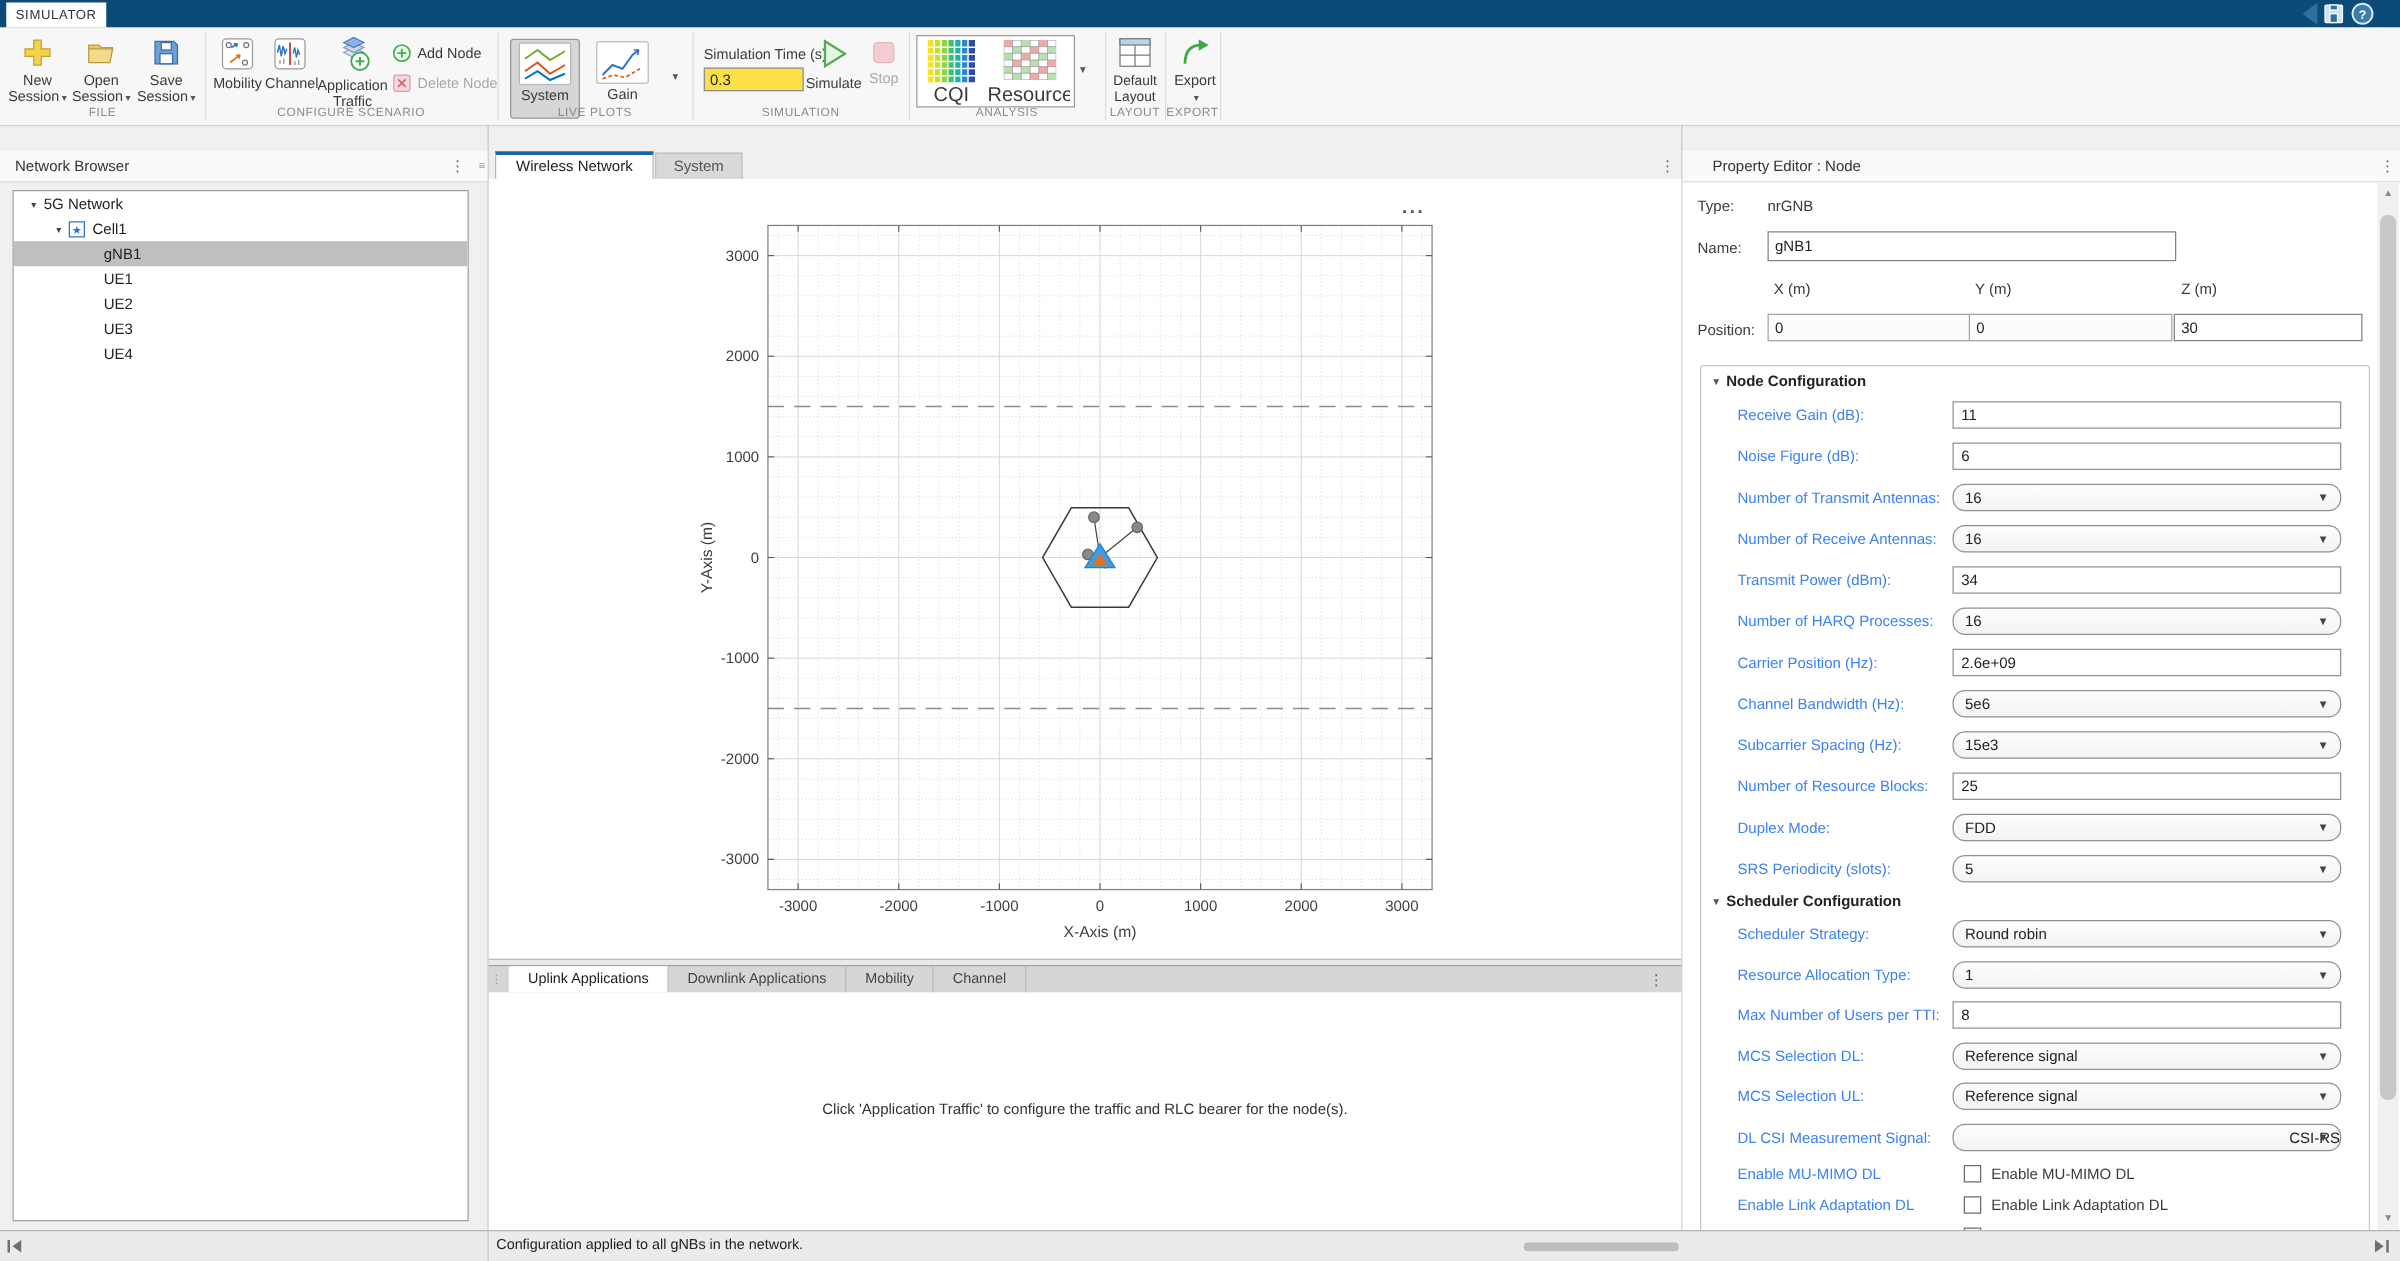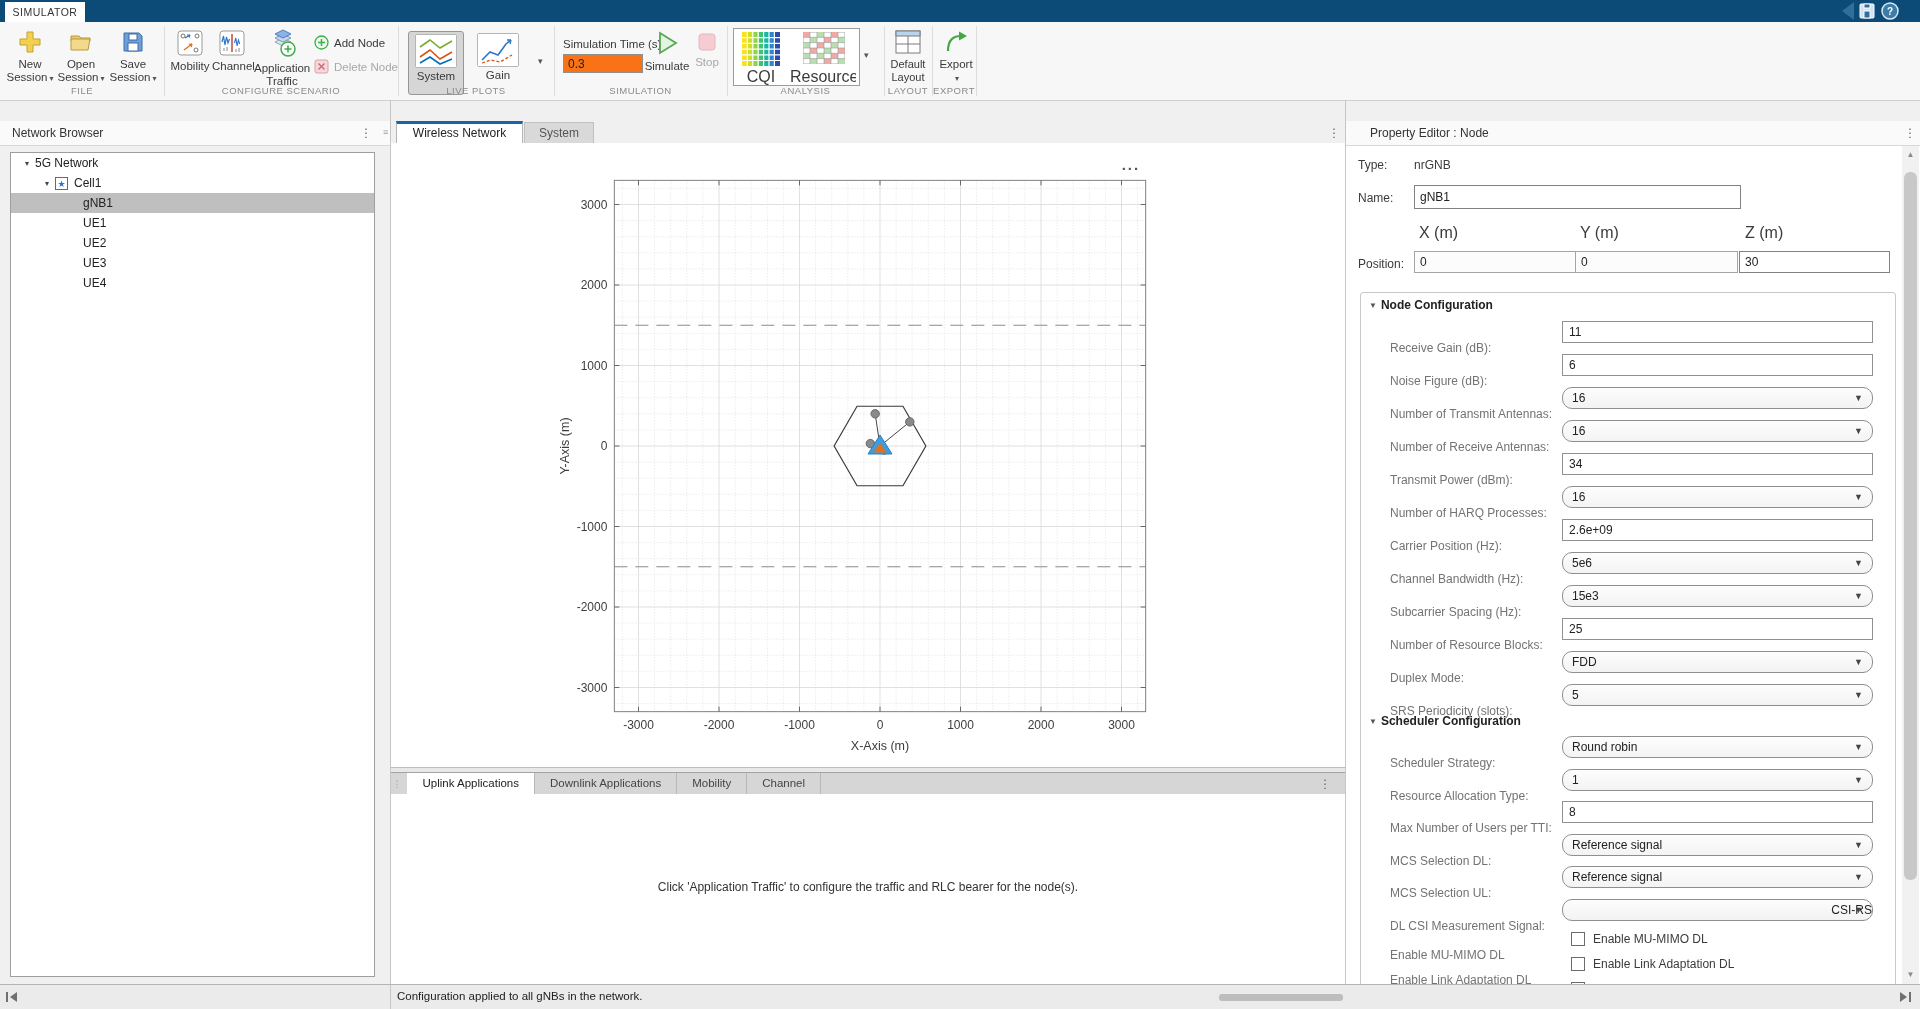--- a/index.html
+++ b/index.html
@@ -20,21 +20,21 @@
   .hbtn{position:absolute;display:flex;align-items:center;gap:5px;font-size:11.5px;color:#3a3a3a;}
   .hbtn.disabled{color:#a8a8a8;}
   .vsep{position:absolute;top:4px;height:70px;width:1px;background:#ddd;}
   .glabel{position:absolute;top:63px;height:12px;font-size:9.5px;color:#8a8a8a;
           text-align:center;letter-spacing:.5px;}
   .plotbtn{position:absolute;top:9px;width:56px;height:64px;border-radius:3px;text-align:center;
            font-size:11.5px;color:#3a3a3a;padding-top:2px;box-sizing:border-box;}
   .plotbtn.sel{background:#d6d6d6;border:1px solid #979797;}
   .minichart{background:#fff;border:1px solid #b5b5b5;border-radius:2px;}
   .ttext{position:absolute;font-size:11.5px;color:#3a3a3a;}
-  .tinput{position:absolute;border:1px solid #8f8f8f;background:#f97316;font-size:12px;
+  .tinput{position:absolute;border:1px solid #8f8f8f;background:#fde047;font-size:12px;
           font-family:"Liberation Sans",sans-serif;padding:0 4px;color:#222;}
   .galbox{position:absolute;background:#fff;border:1px solid #9c9c9c;}
   .gallabel{position:absolute;font-size:16px;color:#3a3a3a;text-align:center;white-space:nowrap;overflow:hidden;}
   .ddarrow{position:absolute;font-size:9px;color:#555;}
   .disabled-label{color:#a8a8a8;}
   
   .ptitle{position:absolute;height:24px;background:#fafafa;border-bottom:1px solid #d8d8d8;
           font-size:12px;color:#333;line-height:24px;}
   .dots3{position:absolute;color:#666;font-size:12px;line-height:24px;}
   .grip{position:absolute;color:#9a9a9a;font-size:9px;}
@@ -57,31 +57,31 @@
   #bp-strip{position:absolute;left:391px;top:767px;width:954px;height:5px;background:#e8e8e8;border-top:1px solid #bdbdbd;box-sizing:border-box;}
   #bp-tabbar{position:absolute;left:391px;top:772px;width:954px;height:22px;background:#d6d6d6;border-top:1px solid #a3a3a3;box-sizing:border-box;}
   .bp-tab{display:inline-block;height:21px;line-height:21px;font-size:11.5px;padding:0 15px;
           color:#444;border-right:1px solid #b9b9b9;box-sizing:border-box;}
   .bp-tab.active{background:#fff;color:#222;}
   #bp-content{position:absolute;left:391px;top:794px;width:954px;height:190px;background:#fff;}
   #bp-message{position:absolute;left:0;top:86px;width:954px;text-align:center;font-size:12px;color:#333;}
   
   #pe-body{position:absolute;left:1346px;top:146px;width:574px;height:838px;background:#fff;overflow:hidden;}
   .pe-static-label{position:absolute;font-size:12px;color:#3b3b3b;}
-  .pe-head{position:absolute;font-size:16px;color:#3b3b3b;}
+  .pe-head{position:absolute;font-size:12px;color:#3b3b3b;}
   .pe-nameinput{position:absolute;border:1px solid #828282;background:#fff;font-size:12px;
           font-family:"Liberation Sans",sans-serif;padding:0 5px;color:#222;}
   .pe-posinput{position:absolute;border:1px solid #a5a5a5;background:#fcfcfc;font-size:12px;
           font-family:"Liberation Sans",sans-serif;padding:0 5px;color:#222;}
   #pe-config-box{position:absolute;left:14px;top:146px;width:536px;height:852px;background:#fff;
           border:1px solid #c8c8c8;border-radius:3px;box-sizing:border-box;padding-top:2px;}
   .pe-section-header{height:20px;display:flex;align-items:center;font-size:12px;font-weight:bold;color:#222;padding-left:8px;}
   .pe-sec-caret{font-size:8px;color:#555;margin-right:4px;font-weight:normal;}
   .pe-row{position:relative;}
-  .pe-row .pe-lbl{position:absolute;left:29px;top:50%;transform:translateY(-50%);font-size:12px;color:#737373;white-space:nowrap;margin-top:16px;}
+  .pe-row .pe-lbl{position:absolute;left:29px;top:50%;transform:translateY(-50%);font-size:12px;color:#3b82f6;white-space:nowrap;}
   .pe-text{position:absolute;left:201px;top:50%;transform:translateY(-50%);width:311px;height:22px;
            border:1px solid #919191;background:#fff;font-size:12px;font-family:"Liberation Sans",sans-serif;
            padding:0 6px;box-sizing:border-box;color:#222;}
   .pe-dd{position:absolute;left:201px;top:50%;transform:translateY(-50%);width:311px;height:22px;
          border:1px solid #8f8f8f;border-radius:10px;background:linear-gradient(#fdfdfd,#f3f3f3);
          box-sizing:border-box;font-size:12px;color:#222;line-height:20px;padding-left:9px;}
   .pe-dd .dd-c{position:absolute;right:9px;top:0;font-size:9px;color:#444;}
   .pe-cb{position:absolute;left:210px;top:50%;transform:translateY(-50%);width:14px;height:14px;
          border:1px solid #6b6b6b;background:#fff;box-sizing:border-box;}
   .pe-cblbl{position:absolute;left:232px;top:50%;transform:translateY(-50%);font-size:12px;color:#3b3b3b;white-space:nowrap;}

